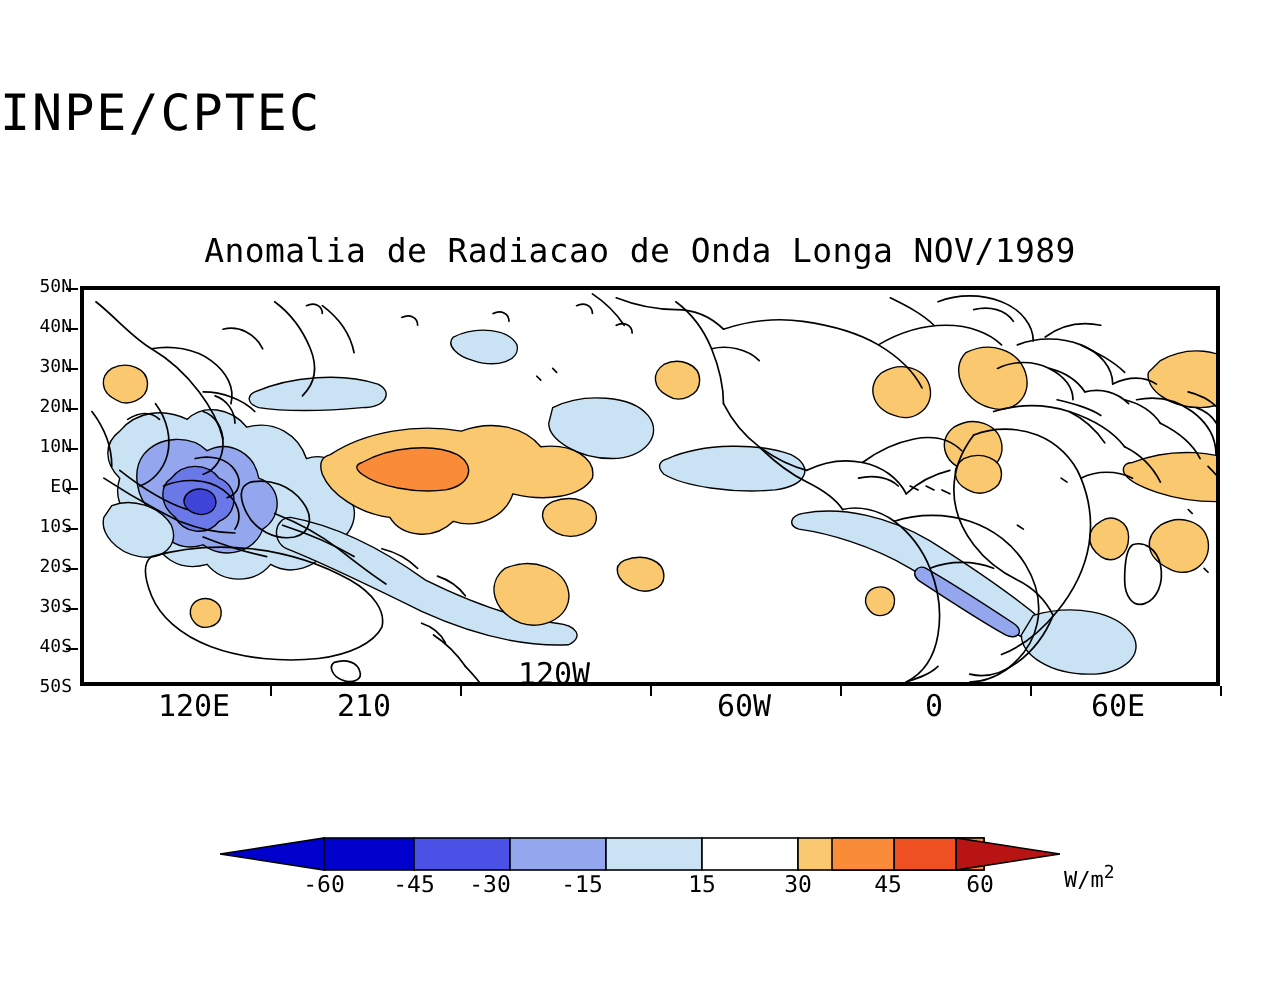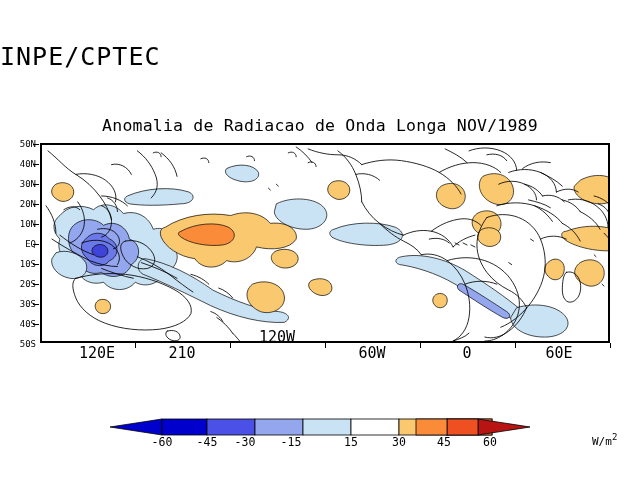--- a/index.html
+++ b/index.html
@@ -92,21 +92,21 @@
     top: 436px;
     width: 44px;
     margin-left: -22px;
     text-align: center;
     font-size: 11.5px;
     line-height: 12px;
     color: #000;
   }
   #units-label {
     position: absolute;
-    left: 592px; top: 432px;
+    left: 532px; top: 432px;
     font-size: 11px;
     color: #000;
   }
   #units-label sup { font-size: 9px; vertical-align: super; }
 </style>
 </head>
 <body>
 
 <div id="main-title">INPE/CPTEC</div>
 <div id="sub-title">Anomalia de Radiacao de Onda Longa NOV/1989</div>

